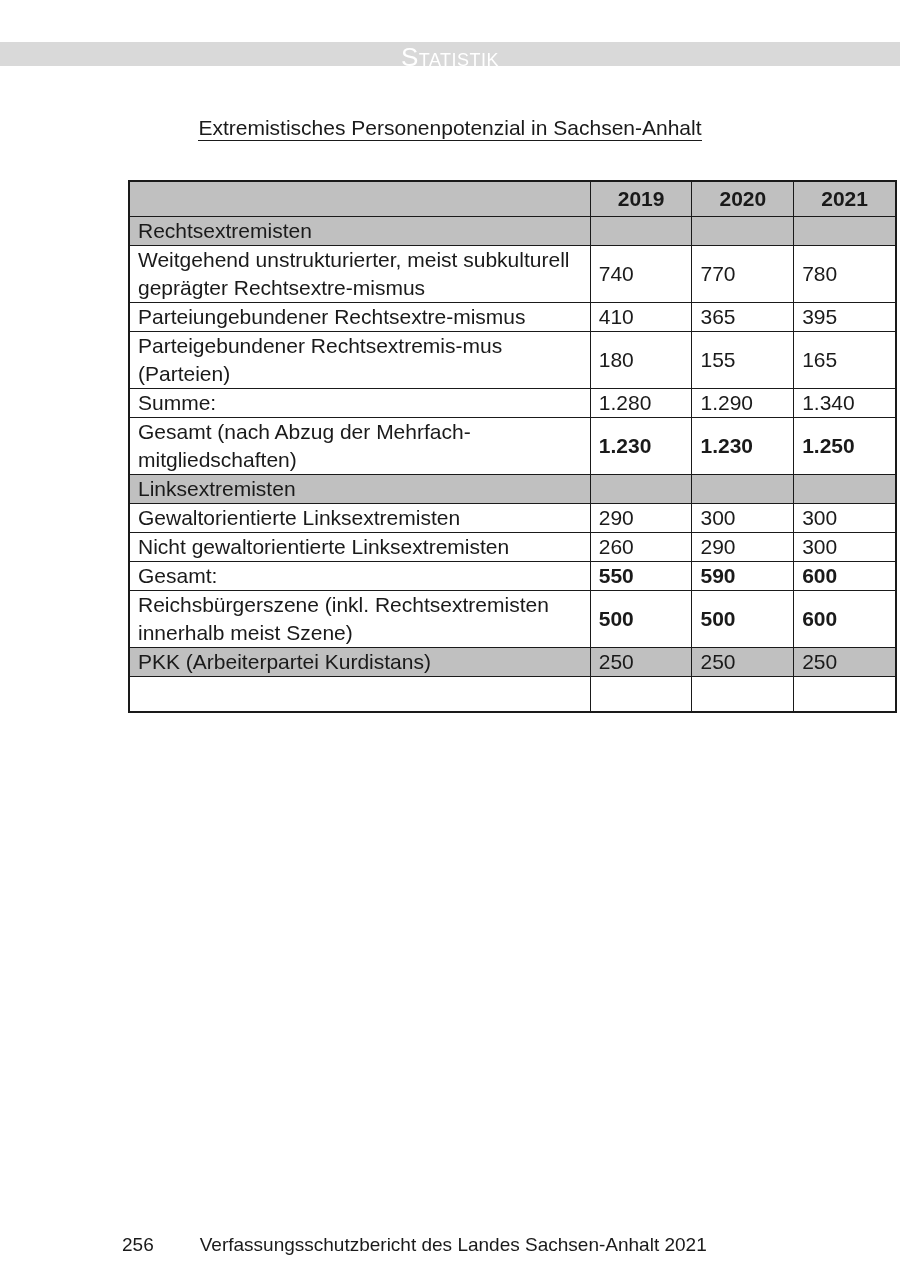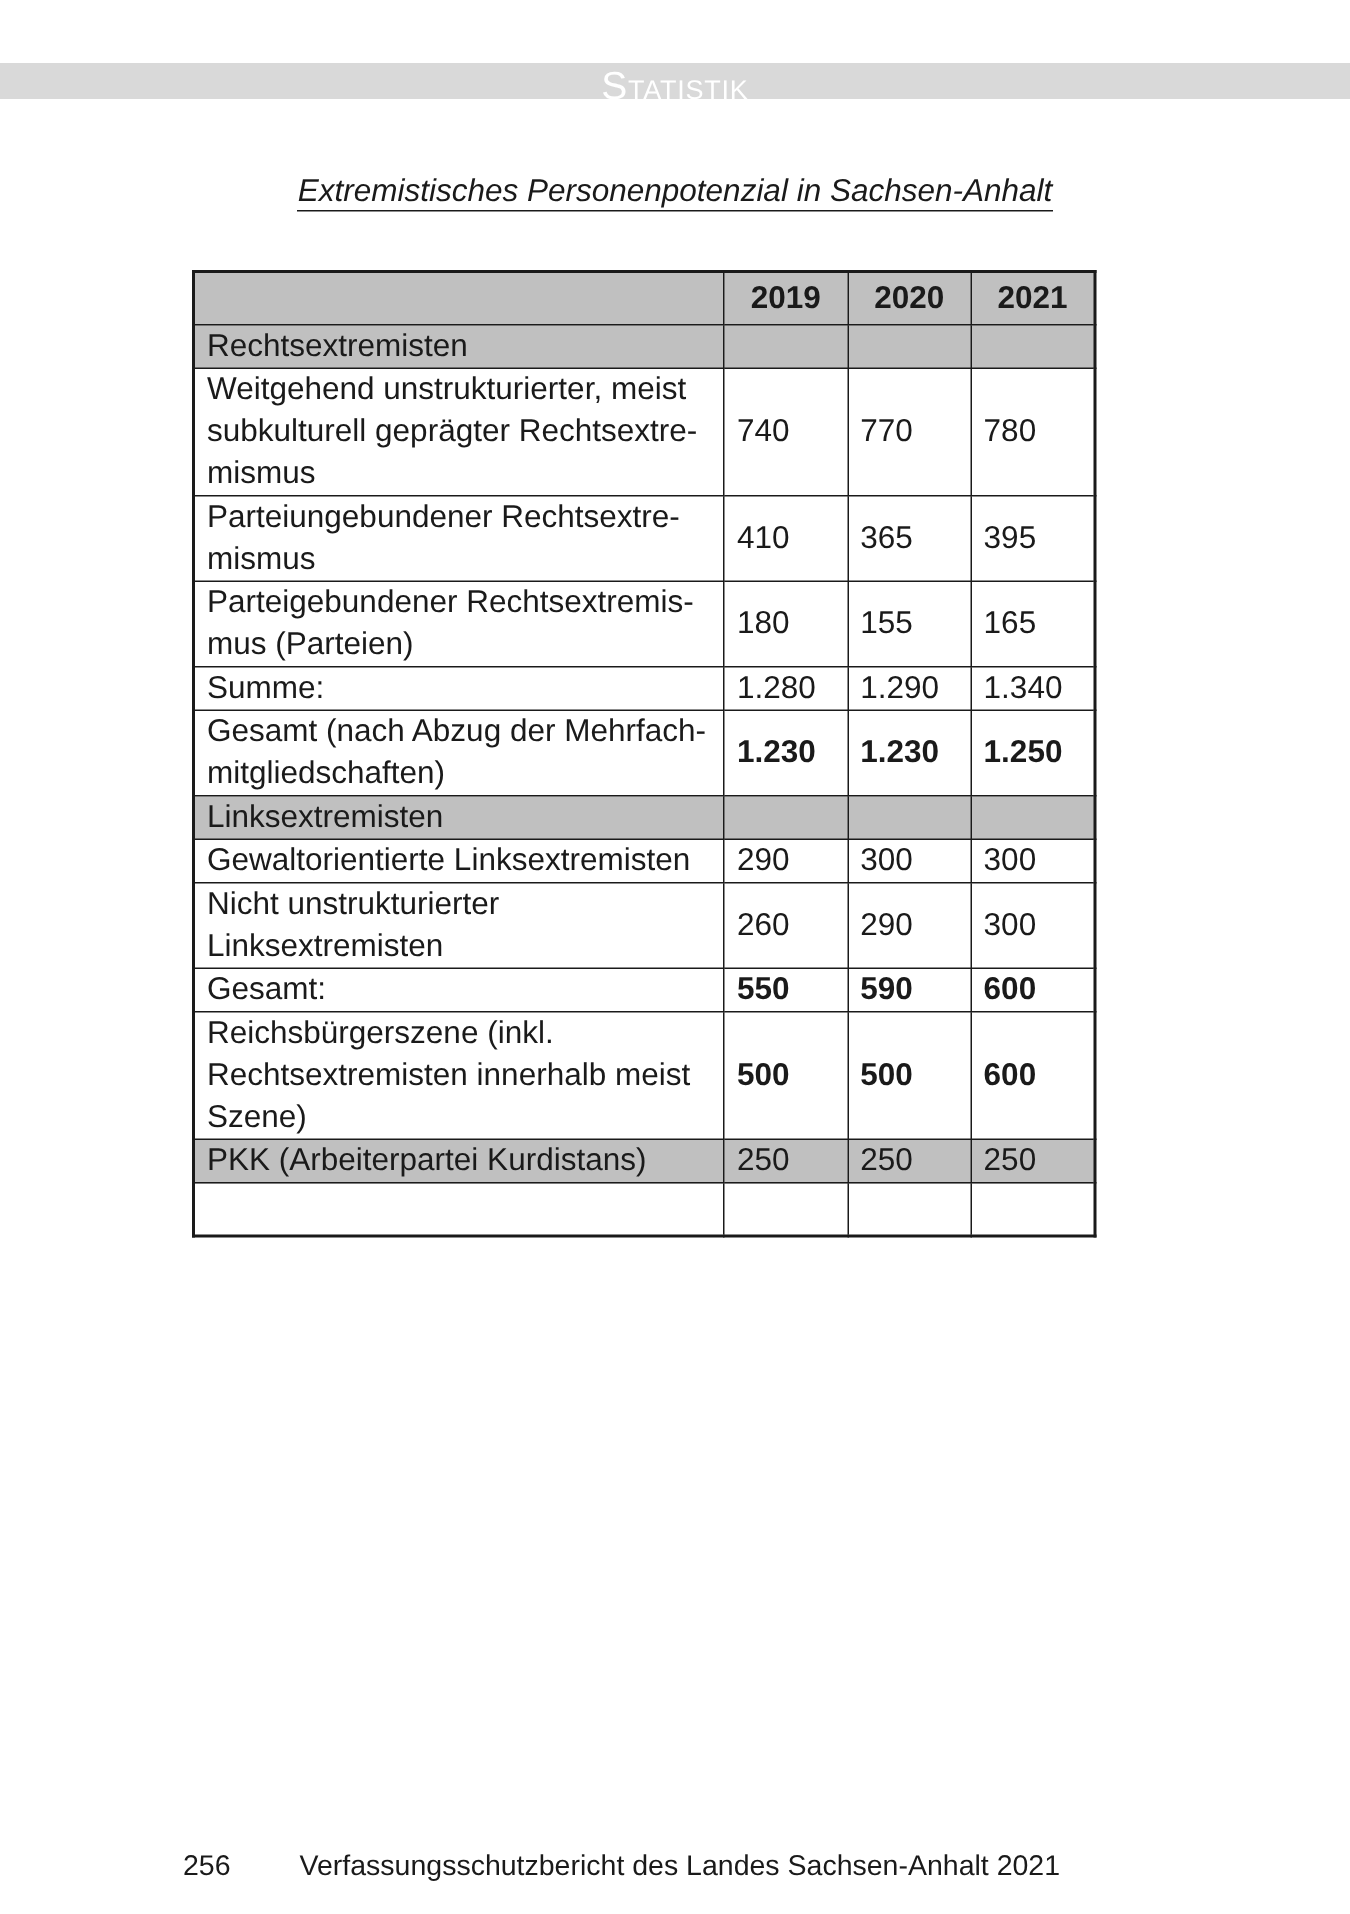--- a/index.html
+++ b/index.html
@@ -34,31 +34,30 @@
       line-height: 36px;
       padding-top: 6px;
     }
     .table-title {
       position: absolute;
       top: 116px;
       left: 0;
       width: 900px;
       text-align: center;
       font-size: 21px;
-      font-style: italic;
     }
     .table-title span {
       border-bottom: 1.5px solid #1a1a1a;
       padding-bottom: 1px;
     }
     table.stats {
       position: absolute;
       left: 128px;
       top: 180px;
-      width: 603px;
+      width: 769px;
       border-collapse: collapse;
       font-size: 21px;
       border: 2.5px solid #1a1a1a;
     }
     table.stats td, table.stats th {
       border: 1.5px solid #1a1a1a;
       padding: 0 8px;
       line-height: 28px;
       vertical-align: middle;
     }
@@ -145,21 +144,21 @@
         <td class="num"></td>
         <td class="num"></td>
       </tr>
       <tr>
         <td class="label">Gewaltorientierte Linksextremisten</td>
         <td class="num">290</td>
         <td class="num">300</td>
         <td class="num">300</td>
       </tr>
       <tr>
-        <td class="label">Nicht unstrukturierter Linksextremisten</td>
+        <td class="label">Nicht gewaltorientierte Linksextremisten</td>
         <td class="num">260</td>
         <td class="num">290</td>
         <td class="num">300</td>
       </tr>
       <tr>
         <td class="label">Gesamt:</td>
         <td class="num bold">550</td>
         <td class="num bold">590</td>
         <td class="num bold">600</td>
       </tr>

